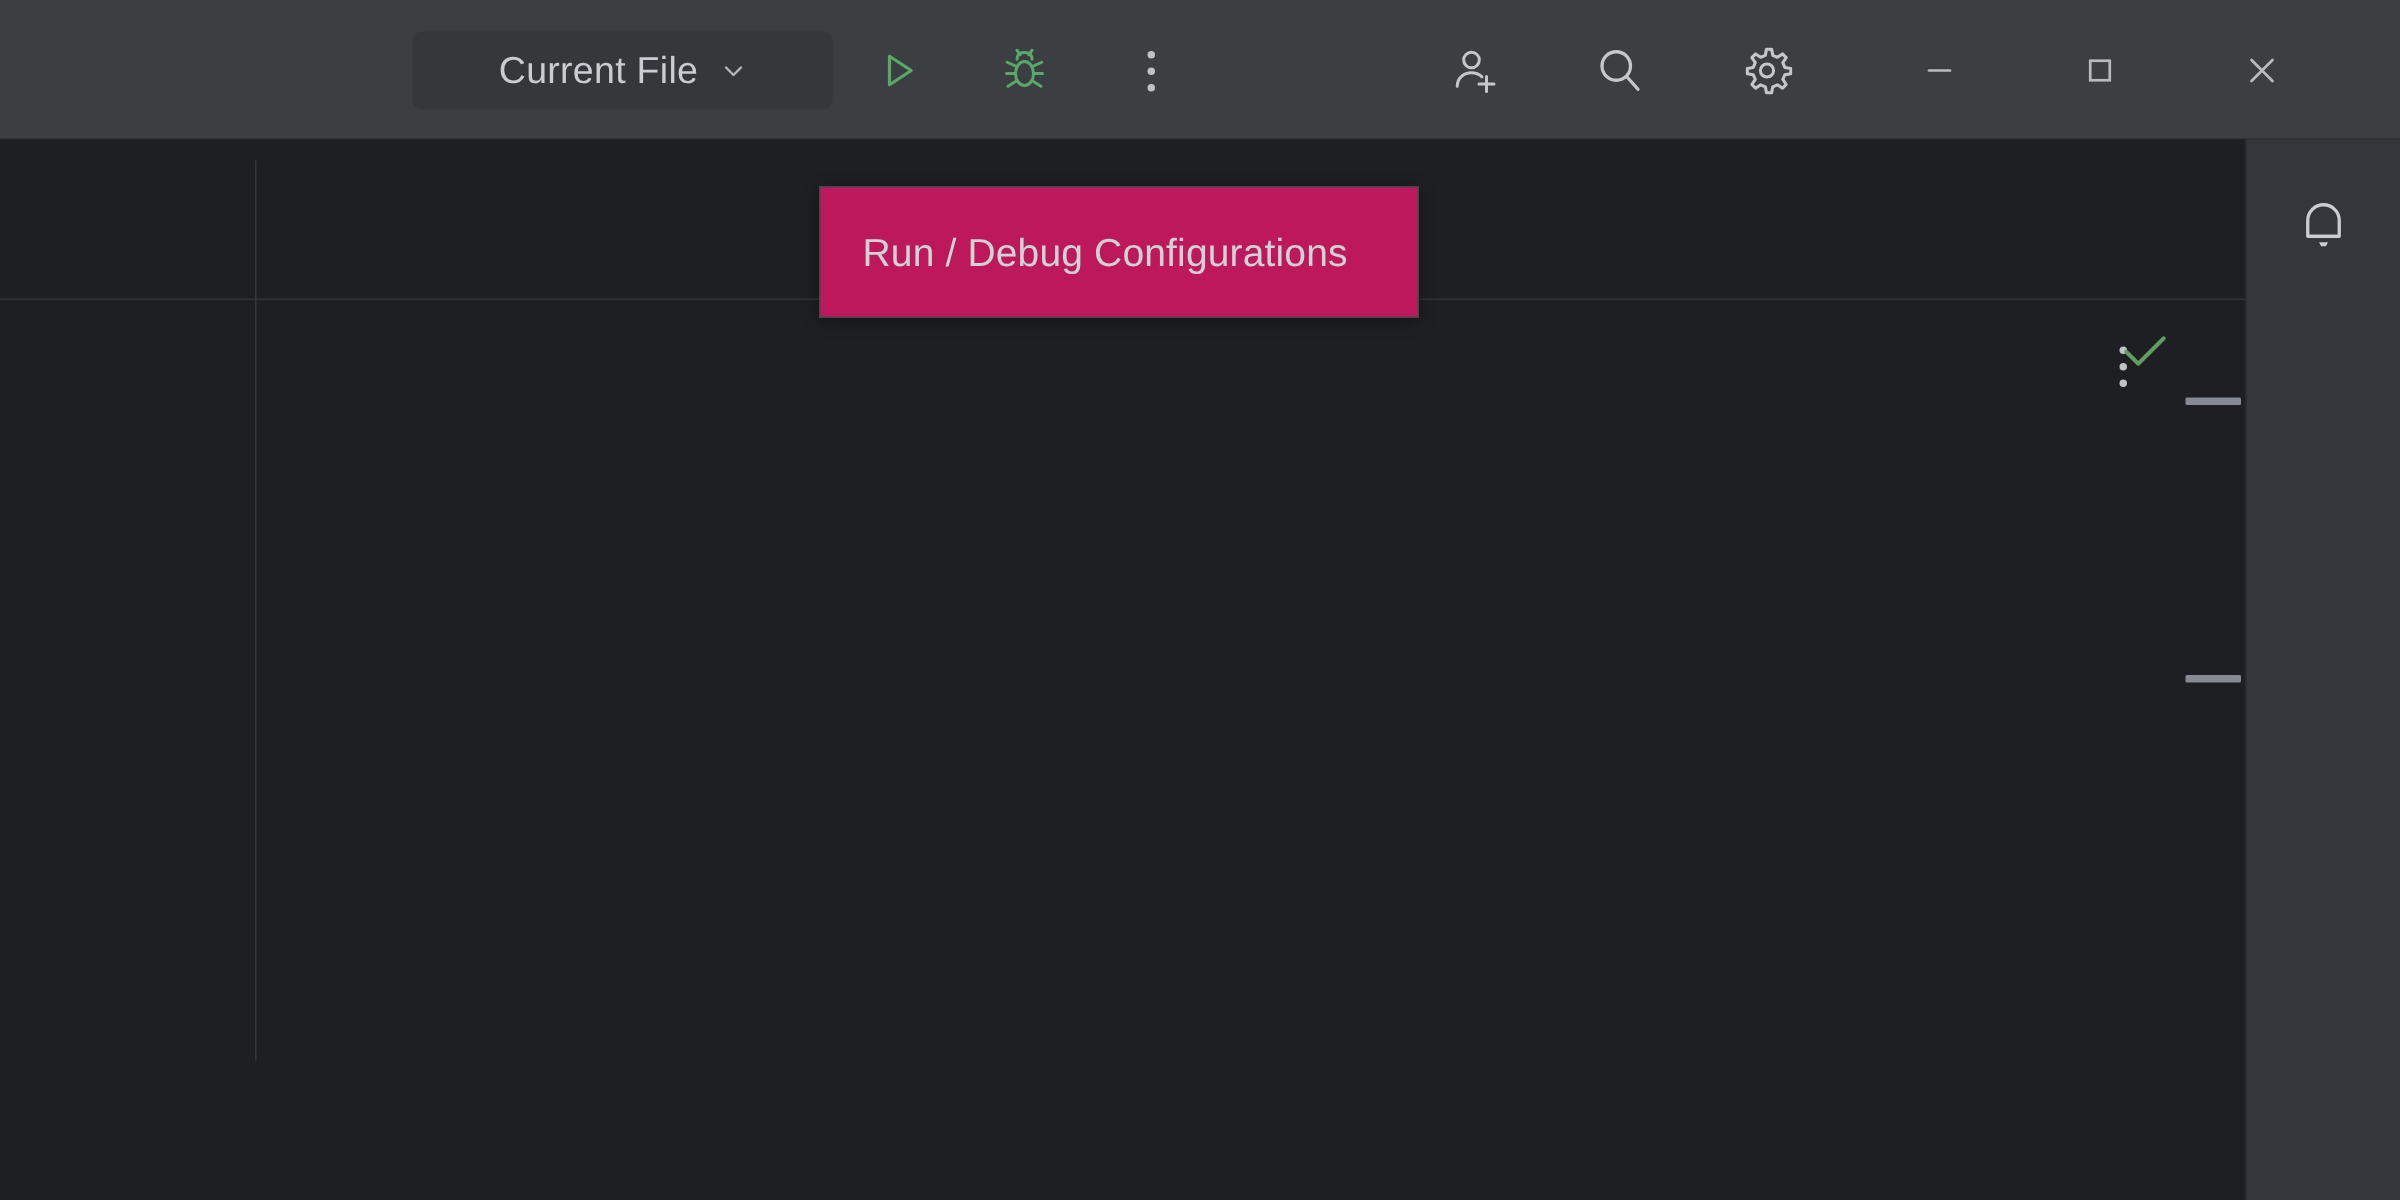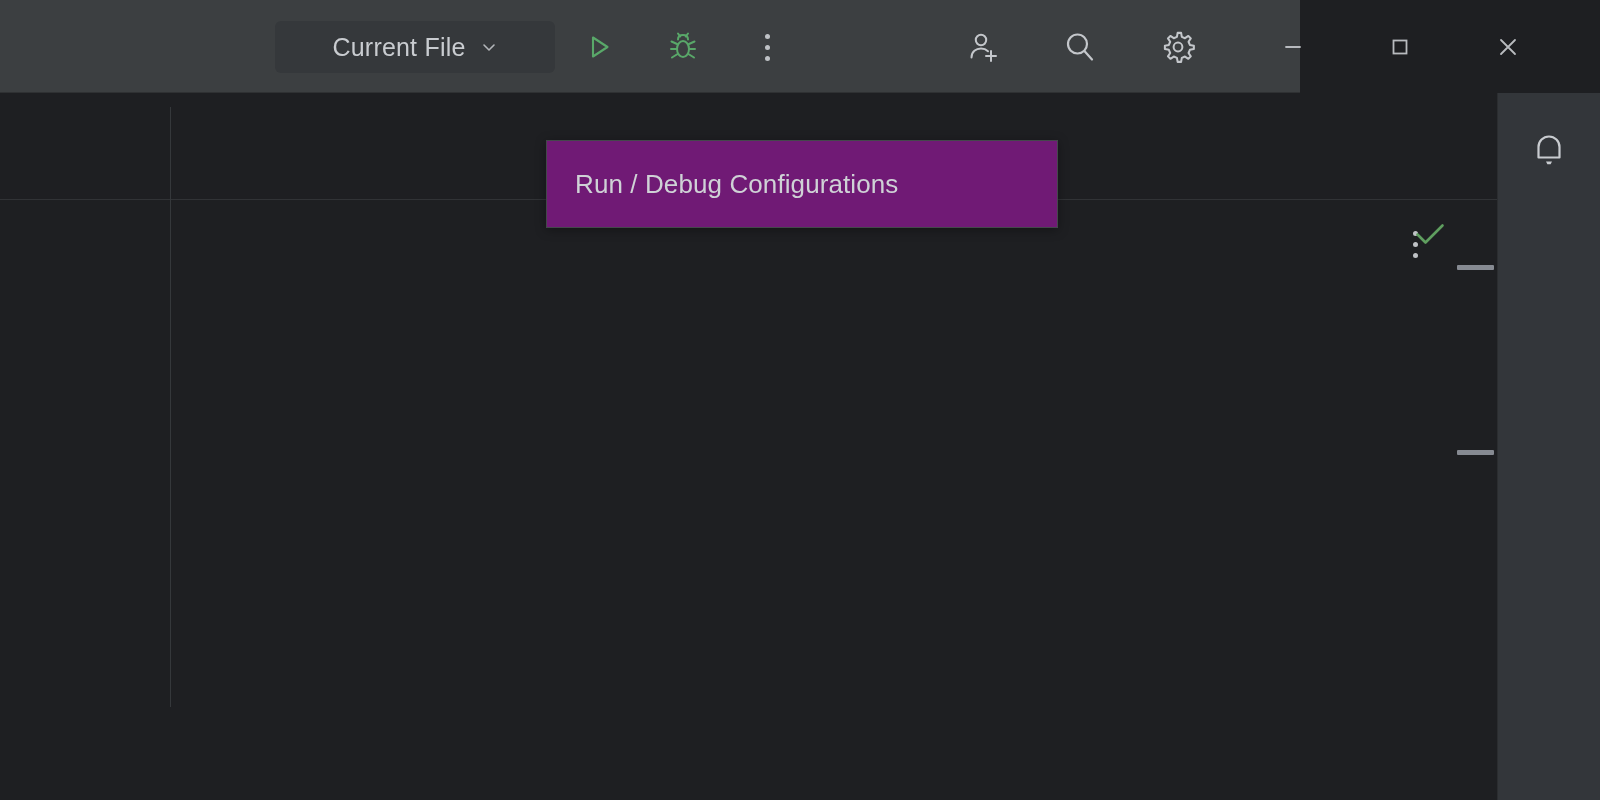--- a/index.html
+++ b/index.html
@@ -19,21 +19,21 @@
     position: relative;
     width: 1600px;
     height: 800px;
     background: #1e1f22;
   }
 
   
   .titlebar {
     position: absolute;
     left: 0; top: 0;
-    width: 1300px;
+    width: 1600px;
     height: 93px;
     background: #3c3f41;
     border-bottom: 1px solid #2f3133;
     box-sizing: border-box;
   }
   .run-widget {
     position: absolute;
     left: 275px; top: 21px;
     width: 280px; height: 52px;
     background: #35383b;
@@ -147,23 +147,23 @@
     display: flex;
     align-items: center;
     justify-content: center;
     border-radius: 5px;
     cursor: default;
   }
 
   
   .tooltip {
     position: absolute;
-    left: 546px; top: 140px;
-    width: 512px; height: 88px;
-    background: #701a75;
+    left: 546px; top: 124px;
+    width: 400px; height: 88px;
+    background: #be185d;
     border: 1px solid #44474b;
     box-sizing: border-box;
     display: flex;
     align-items: center;
     padding-left: 28px;
     box-shadow: 0 2px 10px rgba(0,0,0,0.35);
   }
   .tooltip-text {
     font-size: 26px;
     color: #cfd2d6;

